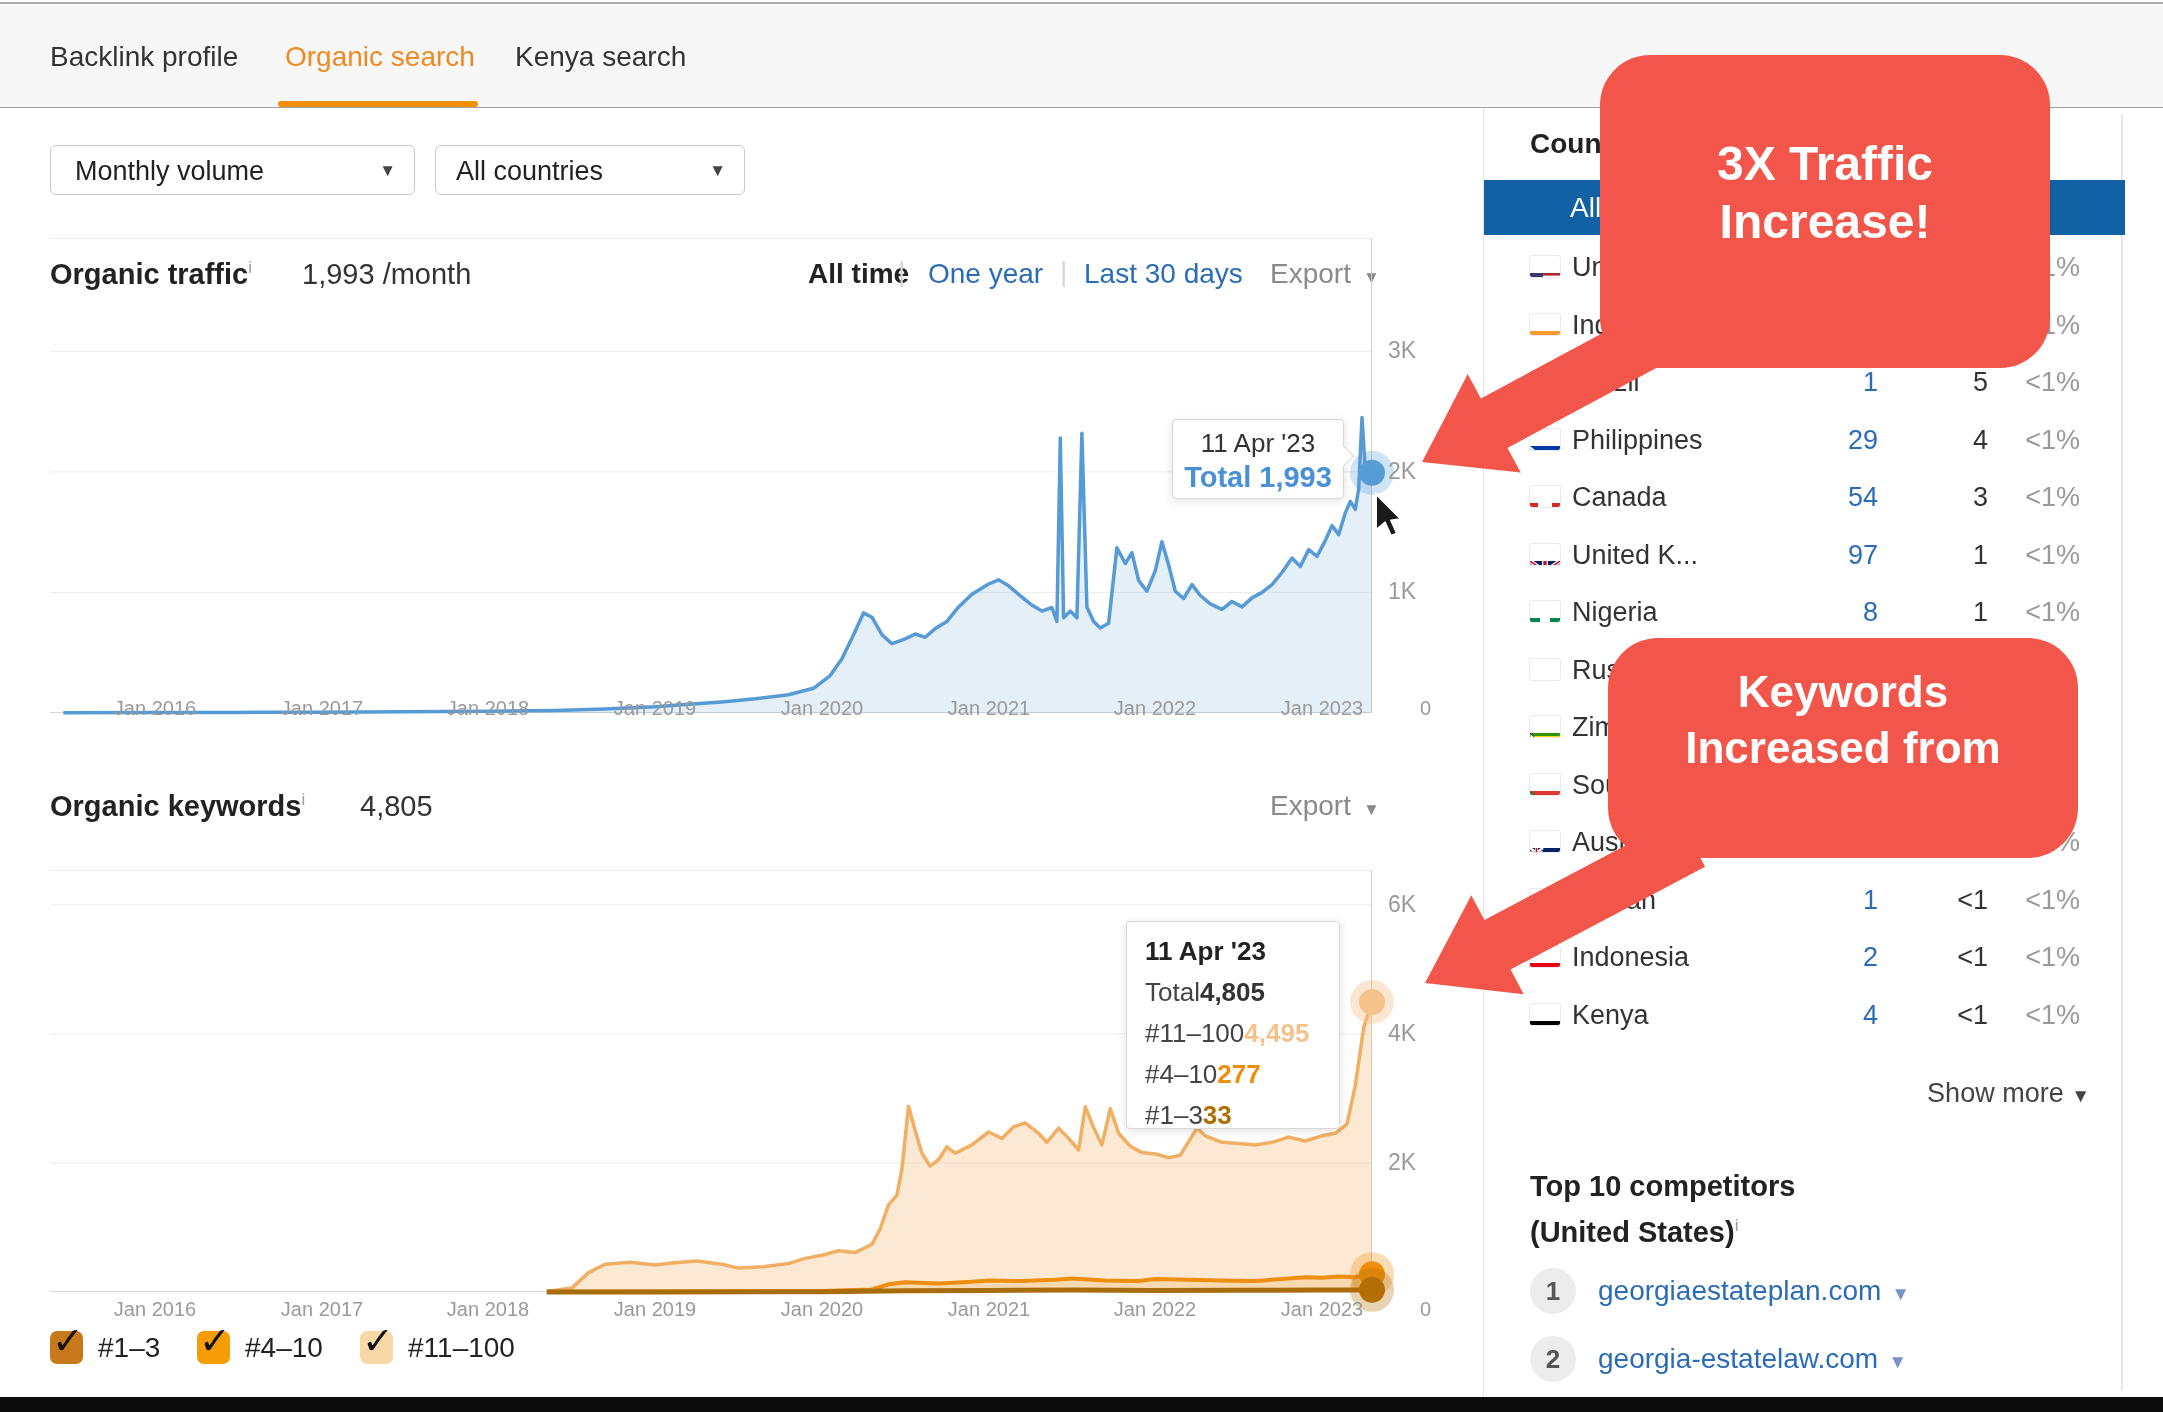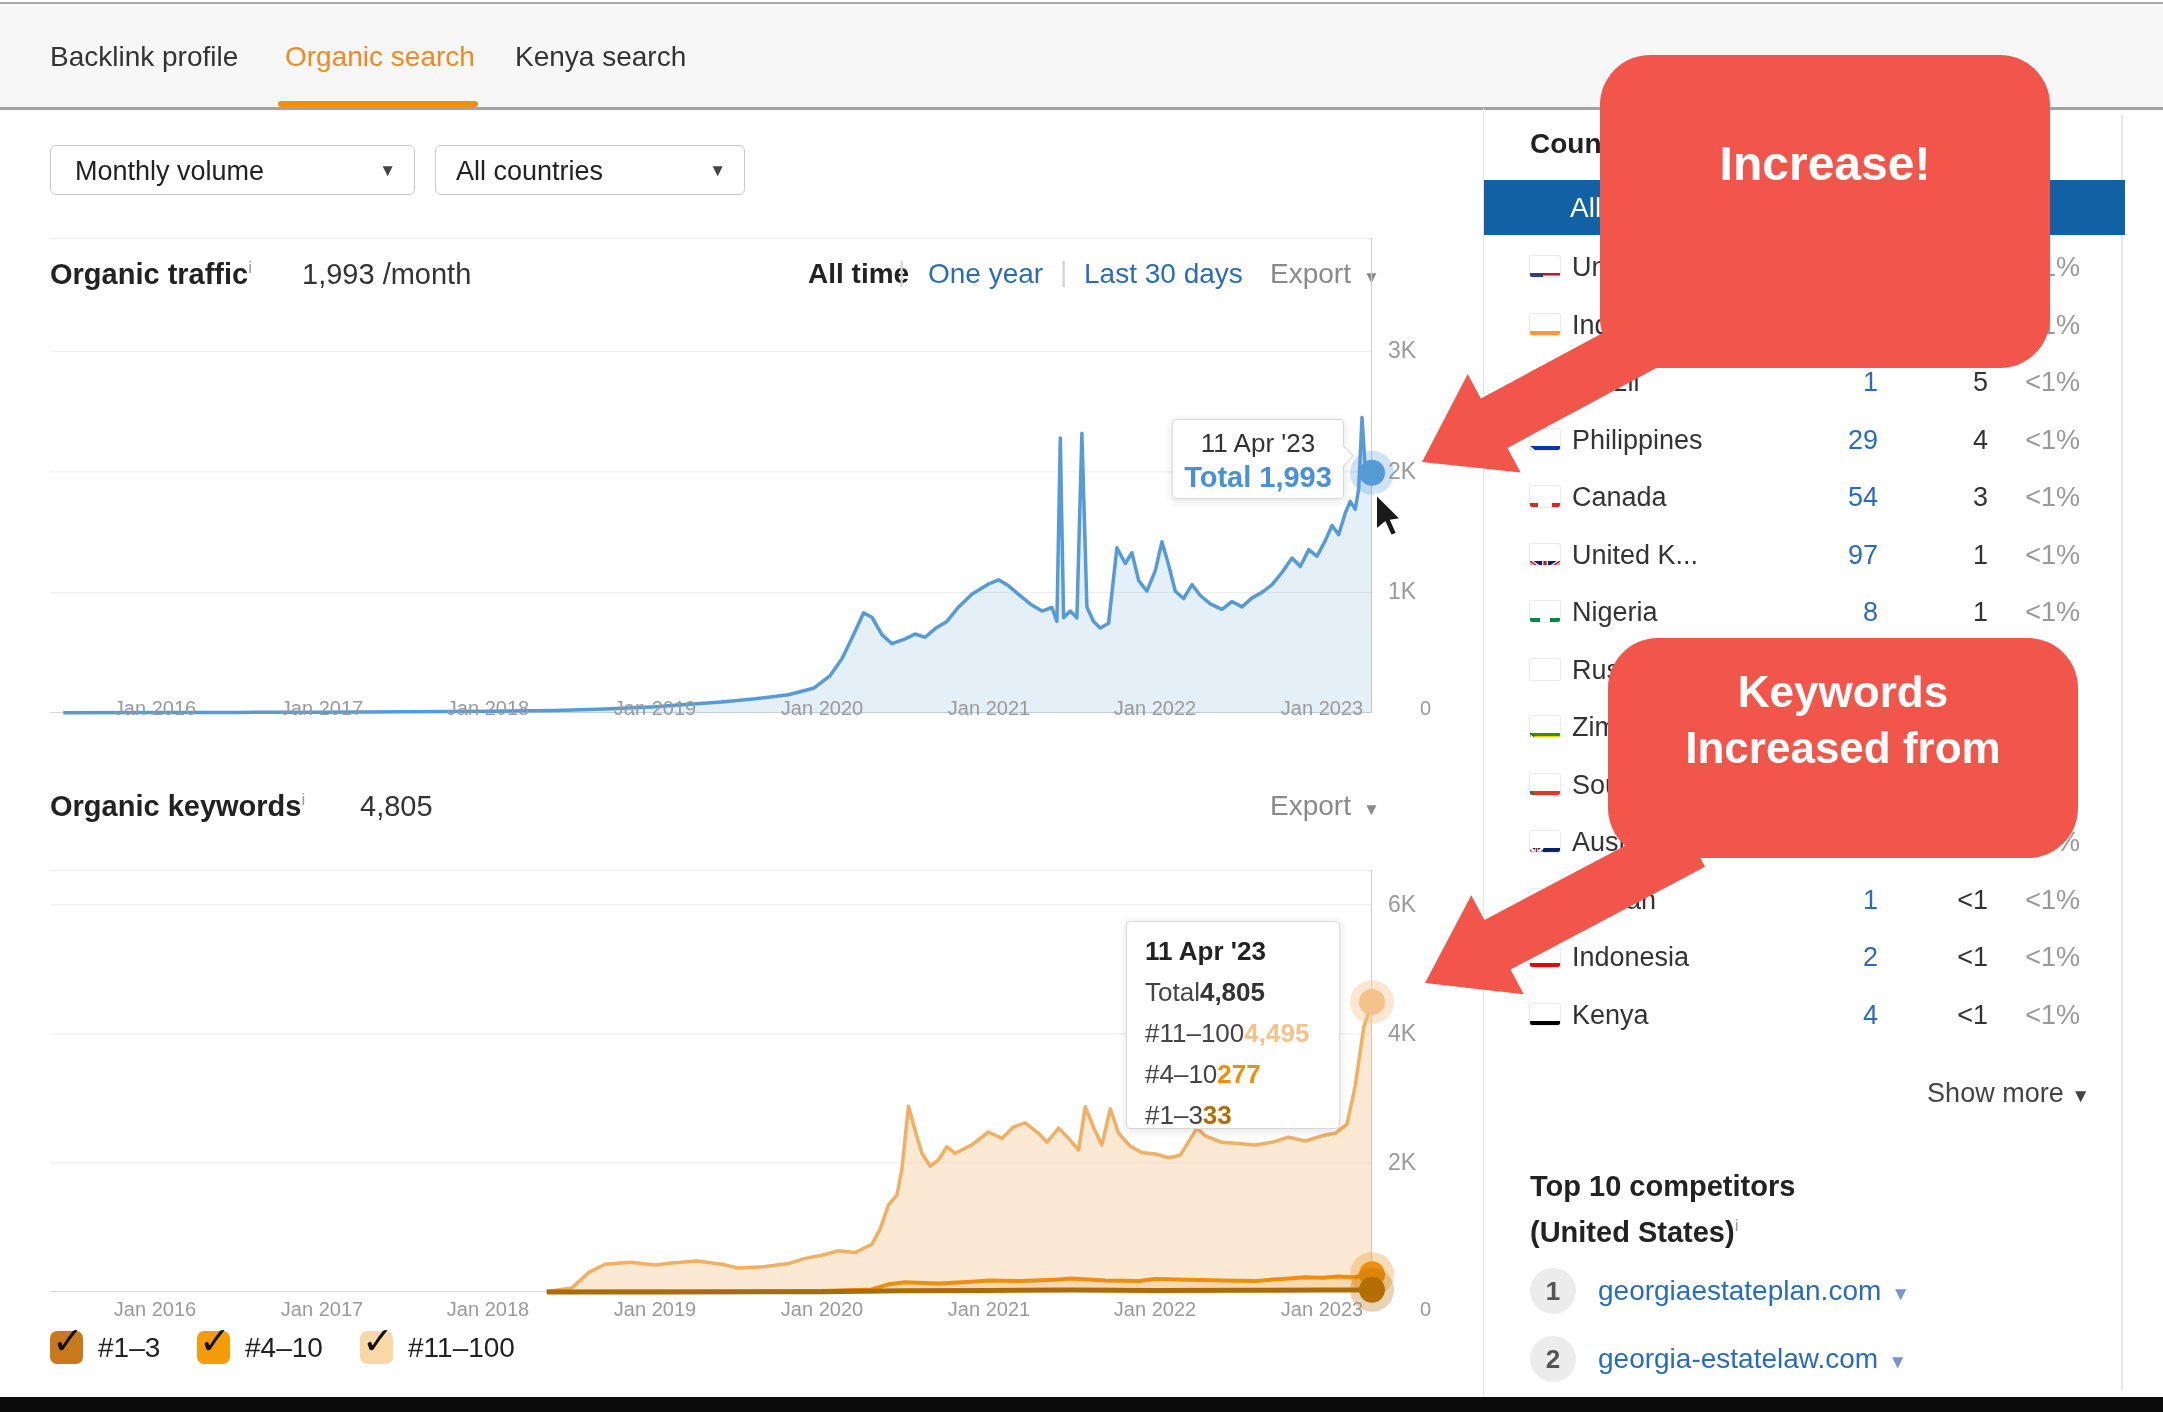--- a/index.html
+++ b/index.html
@@ -1,19 +1,19 @@
 <!DOCTYPE html>
 <html><head>
 <meta charset="utf-8">
 <style>
   html,body{margin:0;padding:0;background:#ffffff;}
   .stage{position:relative;width:2163px;height:1412px;background:#fff;overflow:hidden;
          font-family:"Liberation Sans","DejaVu Sans",sans-serif;color:#333;}
   .topline{position:absolute;top:2px;left:0;width:100%;height:2px;background:#aaaab0;}
-  .tabbar{position:absolute;top:6px;left:0;width:100%;height:101px;background:#f7f7f8;border-bottom:3px solid #a3a3a3;}
+  .tabbar{position:absolute;top:6px;left:0;width:100%;height:101px;background:#f7f7f8;border-bottom:1px solid #a3a3a3;}
   .tab{position:absolute;top:0;height:101px;line-height:101px;font-size:28px;color:#333;cursor:pointer;white-space:nowrap;}
   .tab.active{color:#ee8a21;}
   .tab-underline{position:absolute;left:278px;top:95px;width:200px;height:6px;background:#f39000;border-radius:3px;}
   .select{position:absolute;top:145px;height:50px;border:1px solid #c9c9ce;border-radius:6px;background:#fff;
           font-size:27px;color:#222;line-height:50px;box-sizing:border-box;padding-left:20px;}
   .select .caret{position:absolute;right:18px;top:0;font-size:17px;color:#444;}
   .sec-title{position:absolute;font-size:29px;font-weight:bold;color:#222;white-space:nowrap;}
   .sec-info{font-size:17px;color:#9a9a9a;font-weight:normal;vertical-align:super;}
   .sec-value{position:absolute;font-size:29px;color:#333;white-space:nowrap;}
   .range{position:absolute;font-size:28px;white-space:nowrap;cursor:pointer;}
@@ -427,20 +427,21 @@
       </div>
     </div>
 
   <svg class="overlay" viewBox="0 0 2163 1412">
     <polygon fill="#f2564a" points="1676.7,293.3 1480.9,398.5 1467.7,373.9 1422,462 1520.7,472.5 1507.5,447.9 1703.3,342.7"></polygon>
     <polygon fill="#f2564a" points="1678.9,817.2 1484.4,919.9 1471.3,895.2 1425,983 1523.7,994.2 1510.6,969.5 1705.1,866.8"></polygon>
     <polygon fill="#1a1a1a" stroke="#ffffff" stroke-width="2" points="1376,494 1376,530 1385,522.5 1391,536 1397,533.4 1391.2,520.5 1401,519"></polygon>
   </svg>
 
   <div class="bubble bubble1" id="bubble0" style="background: rgb(242, 86, 74);">
+      <div class="bl">3X Traffic</div>
       <div class="bl">Increase!</div>
     </div>
   <div class="bubble bubble2" id="bubble1" style="background: rgb(242, 86, 74); margin-left: 8px;">
       <div class="bl">Keywords</div>
       <div class="bl">Increased from</div>
     </div>
 
   <div class="bottom-bar"></div>
 </div>
 

